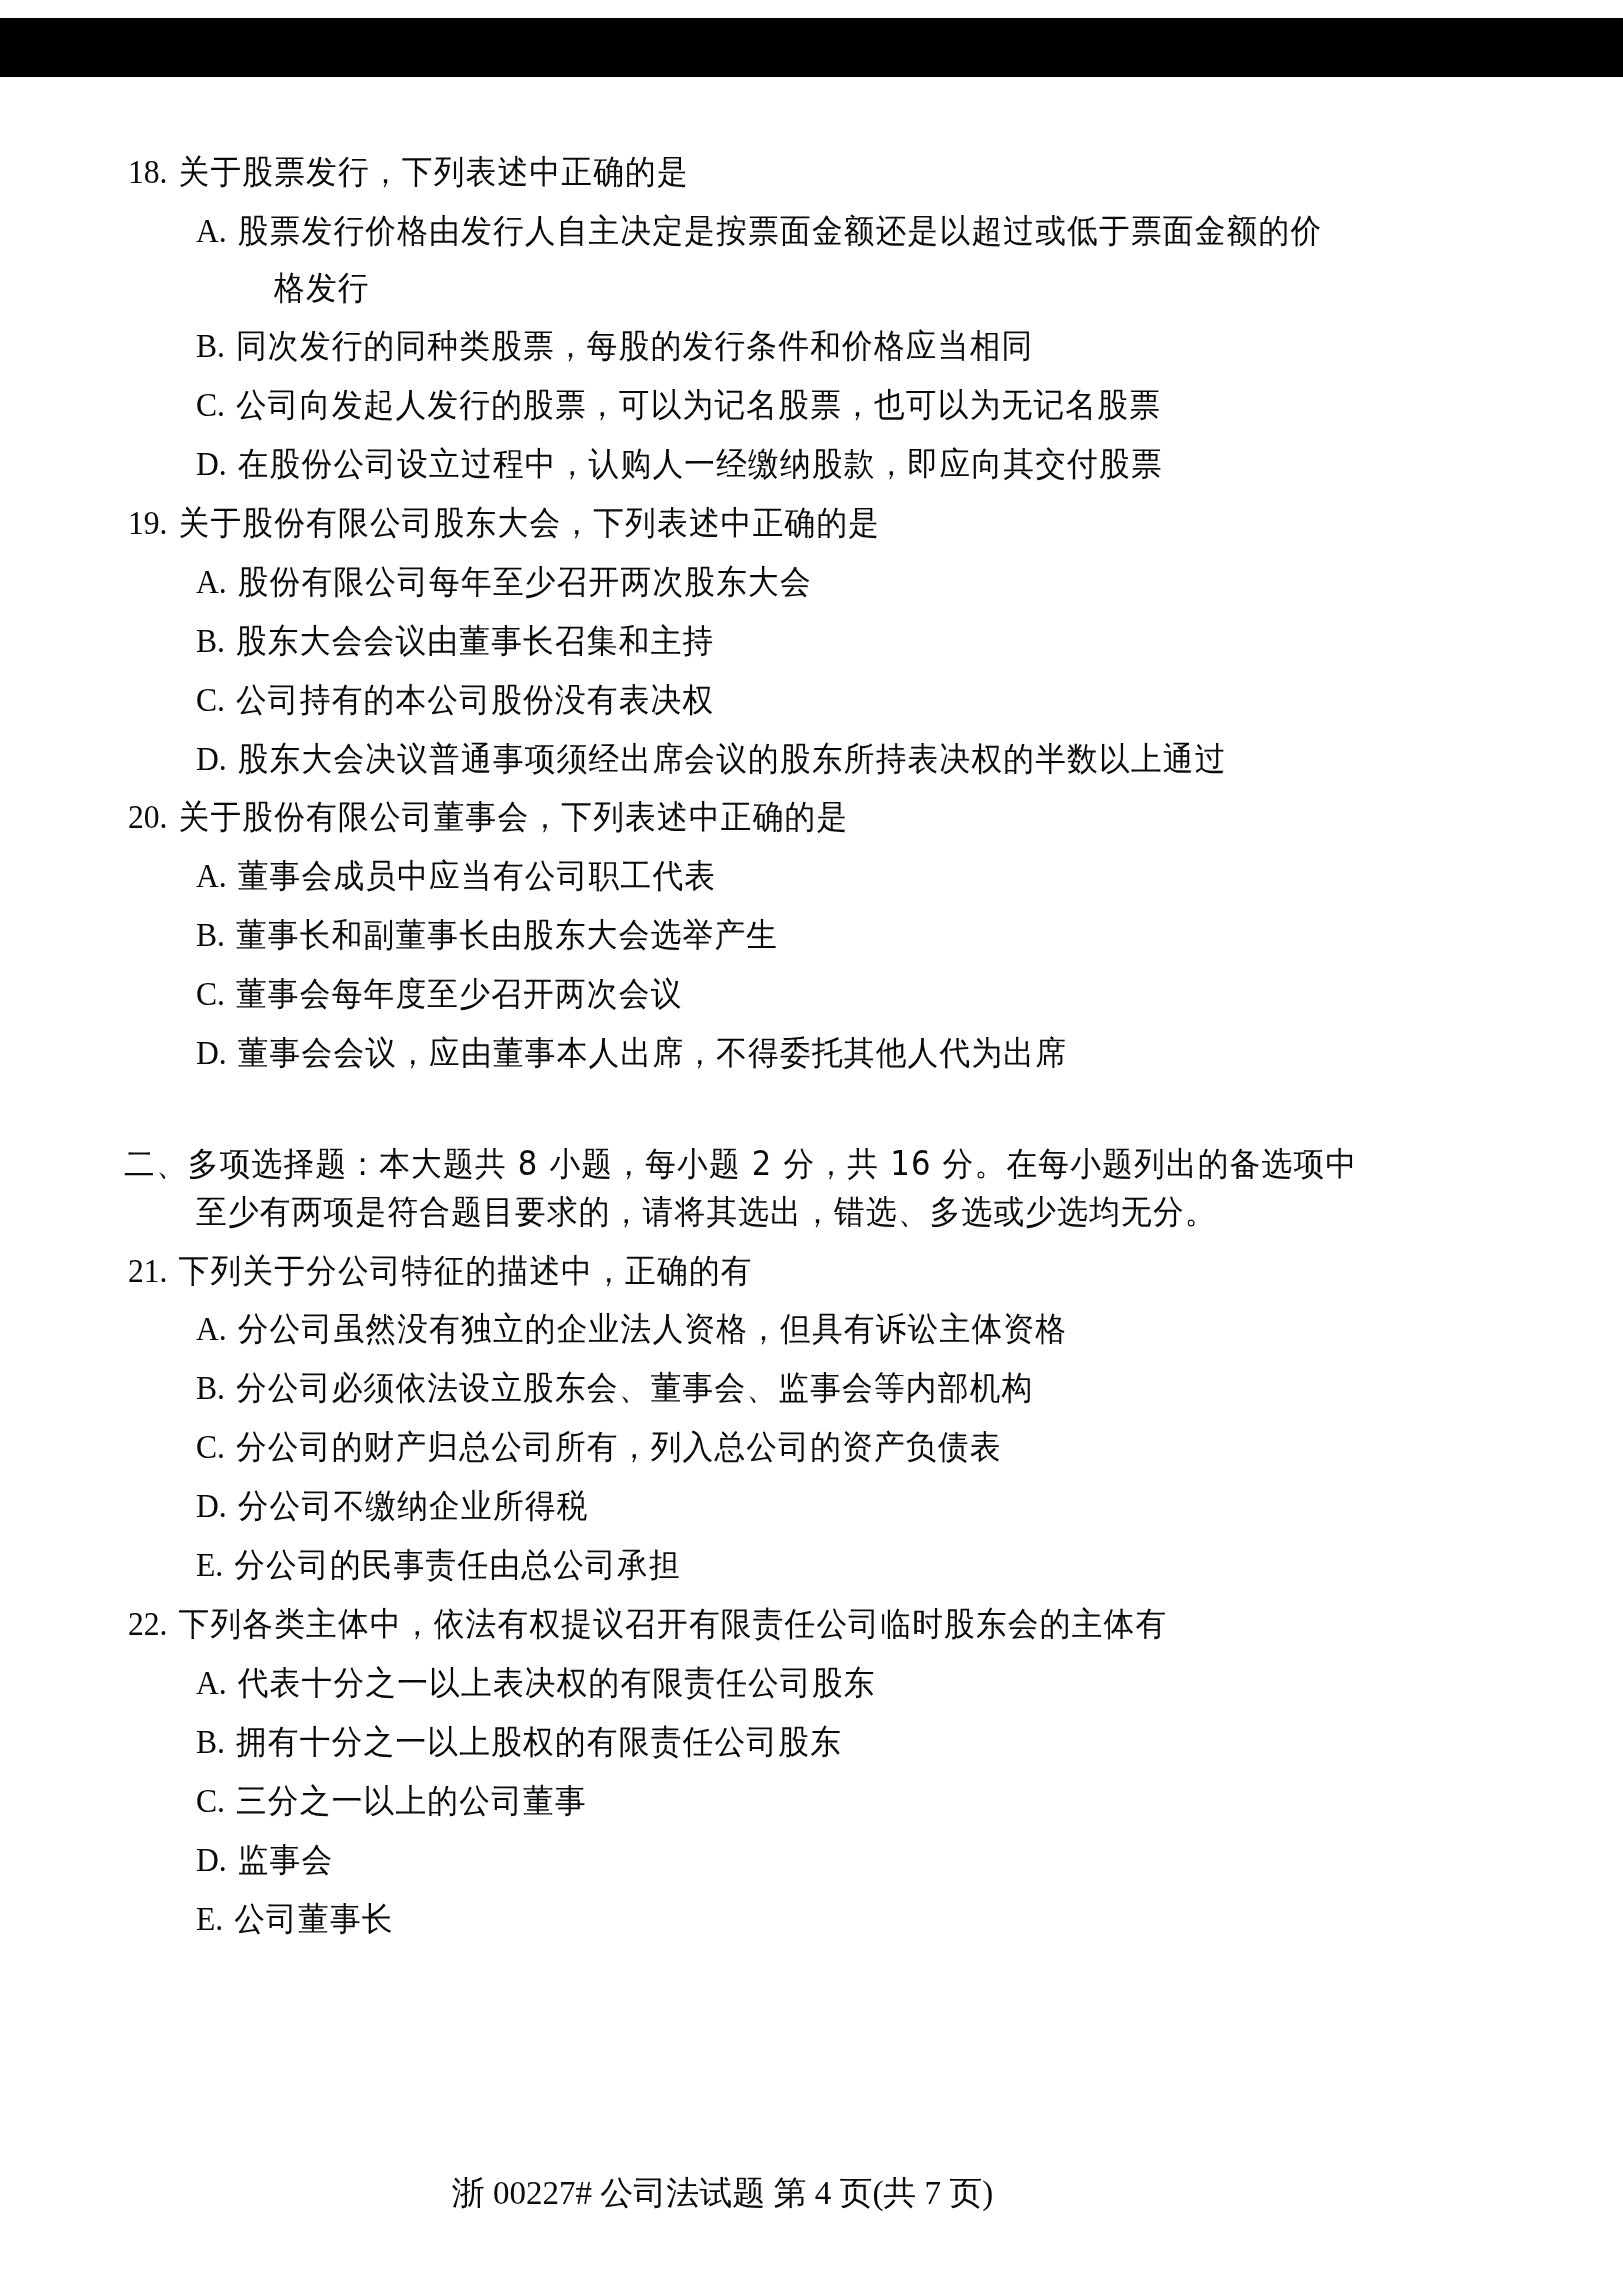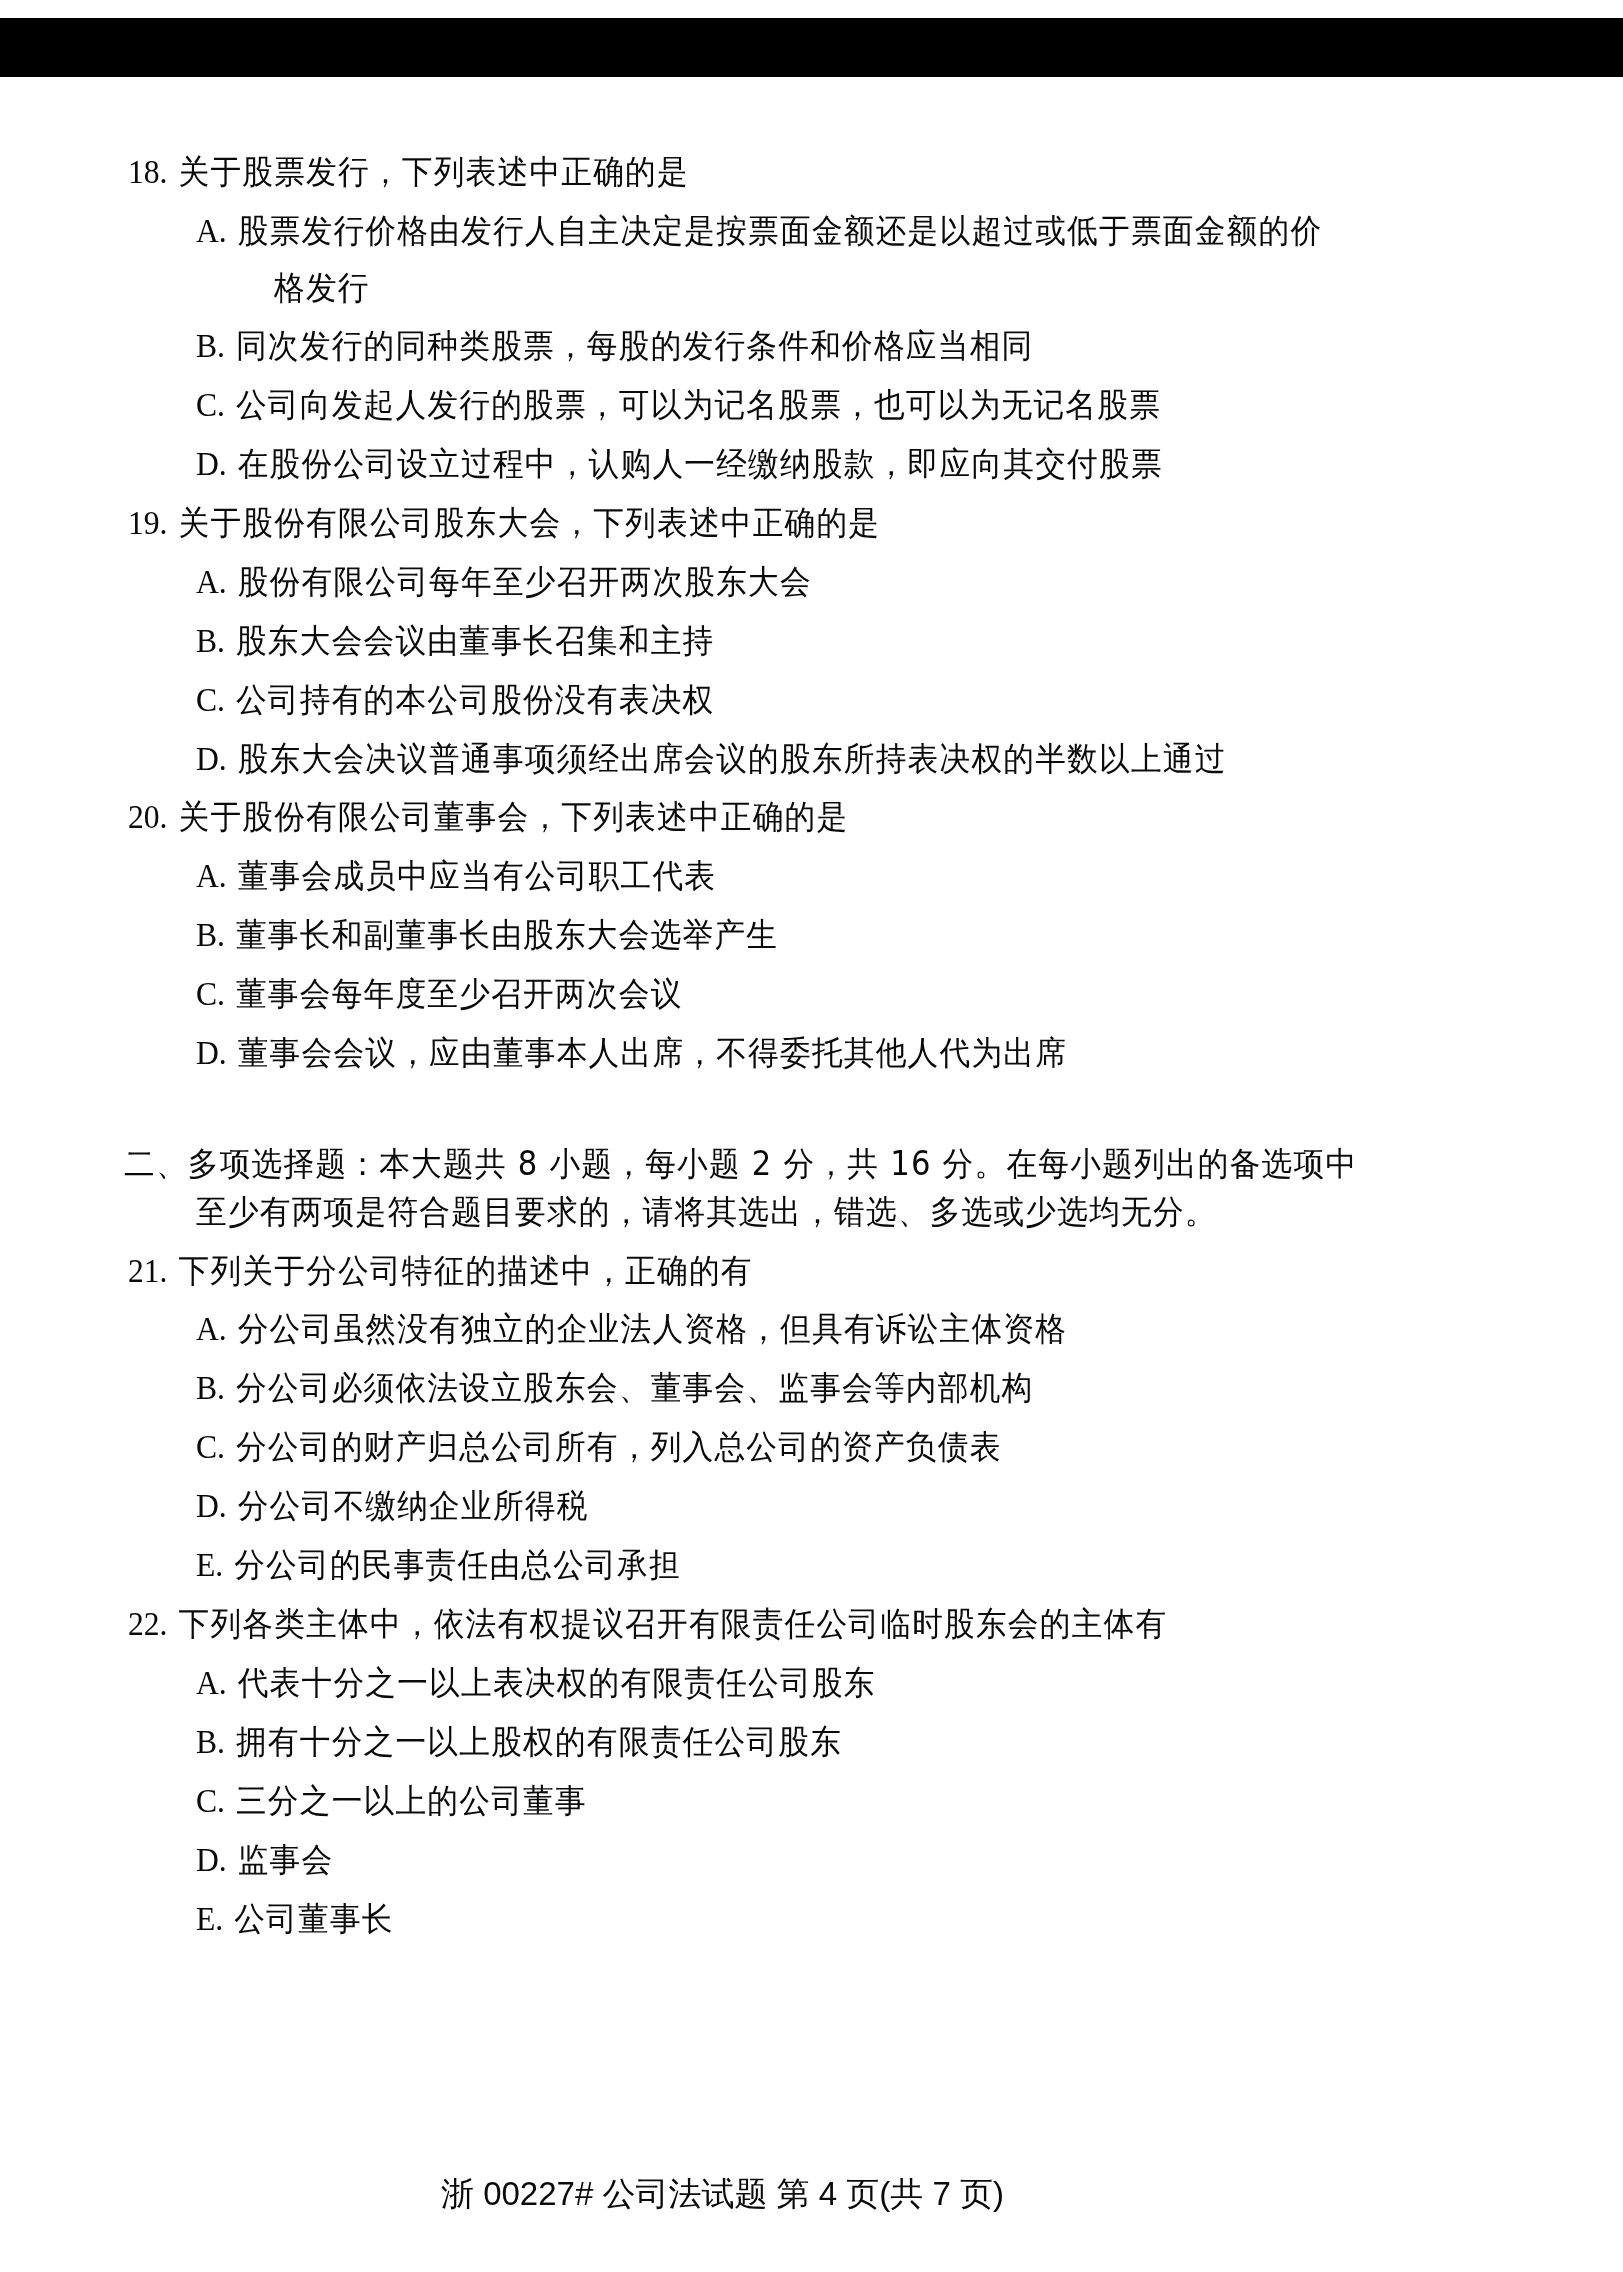--- a/index.html
+++ b/index.html
@@ -54,21 +54,21 @@
     .opt-line { left: 196px; }
     .cont-line { left: 274px; }
     .section-line { left: 124px; }
     .section-cont { left: 196px; }
     .footer {
       position: absolute;
       left: 0;
       width: 1445px;
       top: 2174px;
       text-align: center;
-      font-family: Liberation Sans, sans-serif;
+      font-family: Liberation Serif, serif;
       font-size: 33px;
       line-height: 39px;
       white-space: nowrap;
     }
   </style>
 </head>
 <body>
 
 <div class="top-bar"></div>
 

